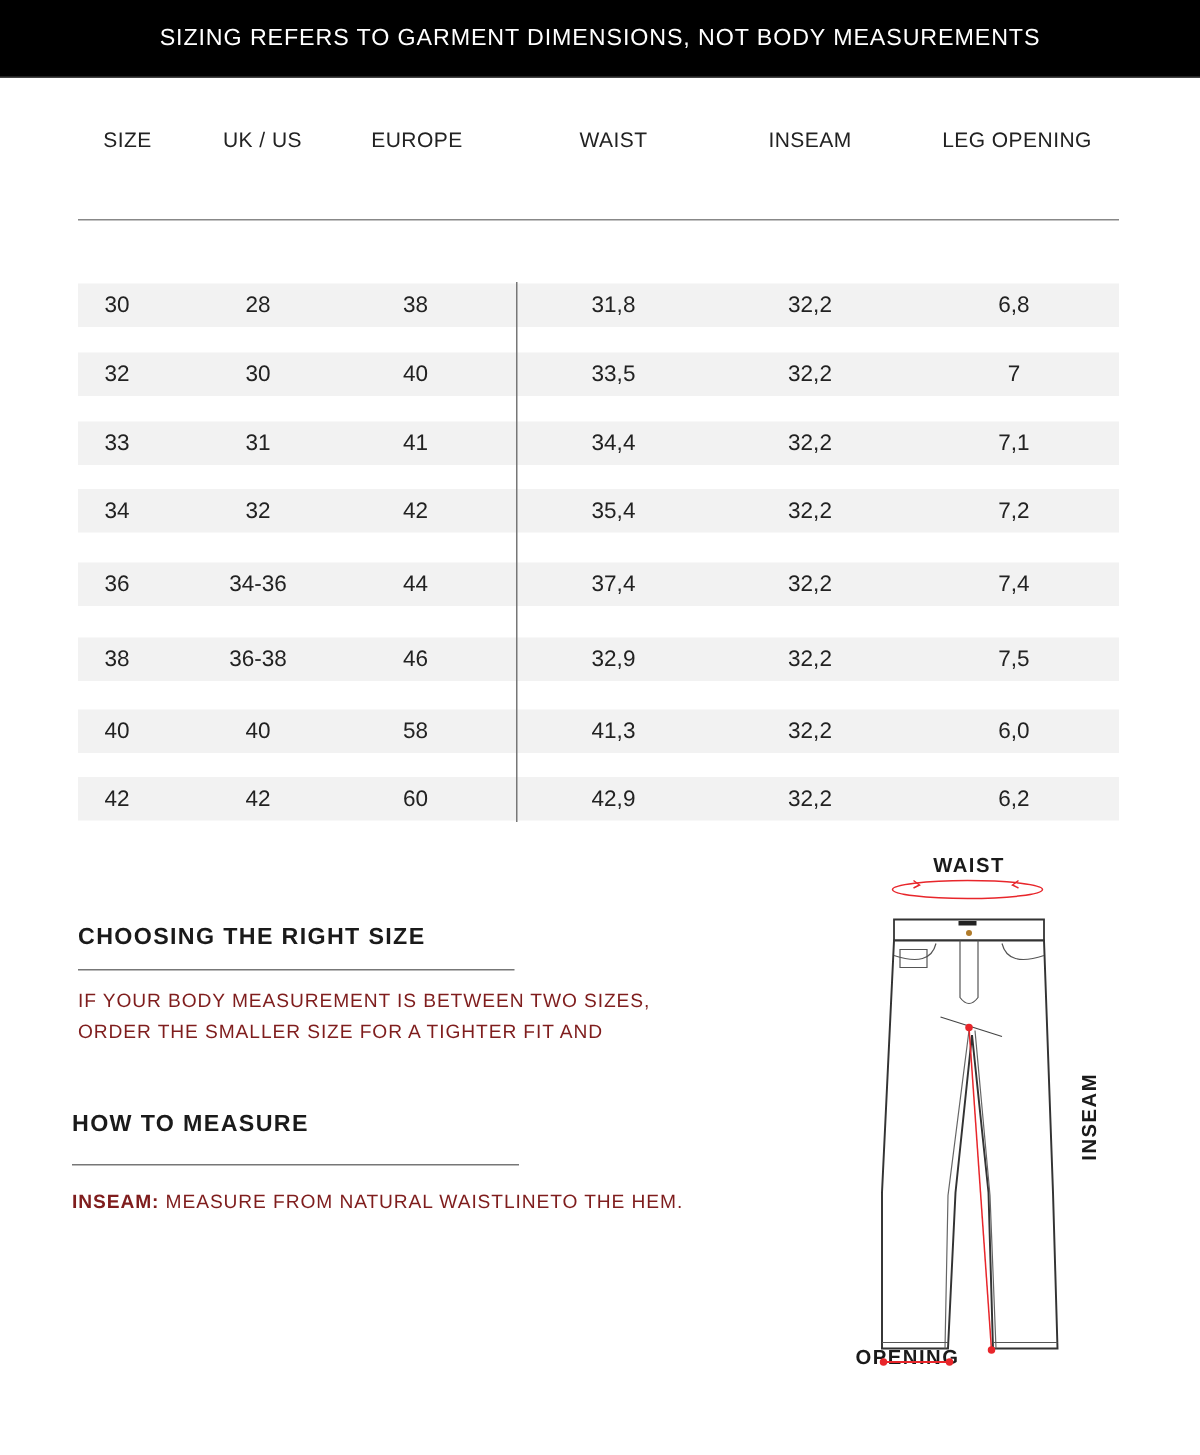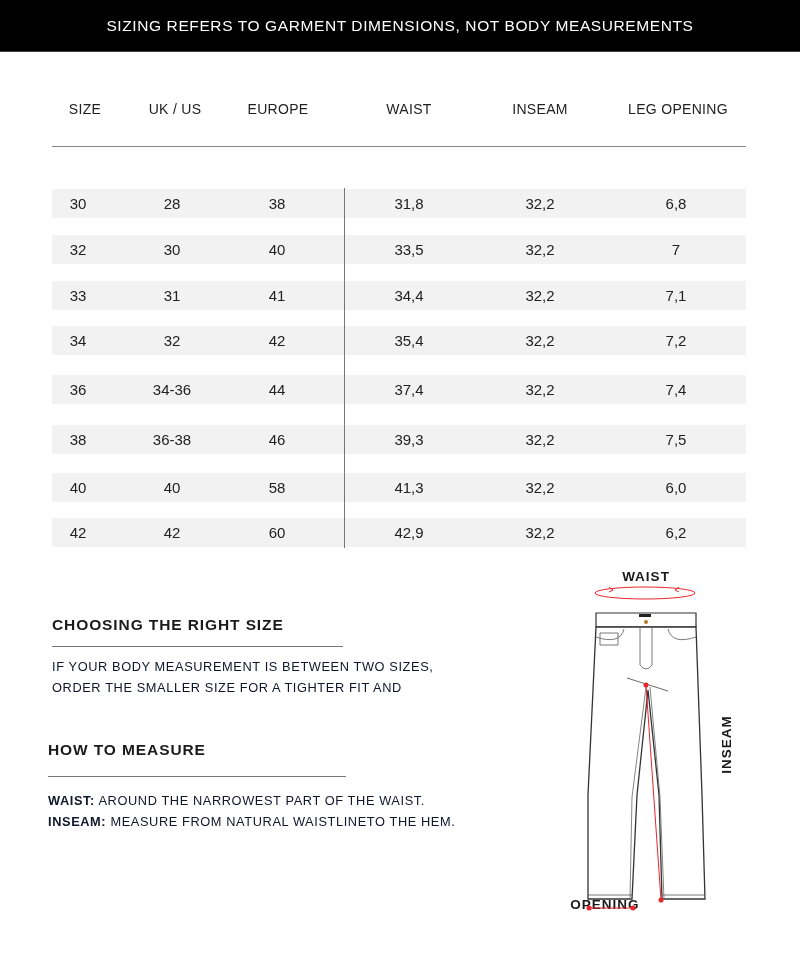--- a/index.html
+++ b/index.html
@@ -7,37 +7,37 @@
     width: 800px; height: 970px; background: #ffffff; position: relative; overflow: hidden;
     font-family: "Liberation Sans", "DejaVu Sans", sans-serif; color: #222;
   }
   .banner {
     position: absolute; left: 0; top: 0; width: 800px; height: 51px; background: #000;
     border-bottom: 1px solid #444;
     display: flex; align-items: center; justify-content: center;
     color: #fff; font-size: 15.5px; letter-spacing: 0.6px;
   }
   .col-header {
-    position: absolute; top: 101px; font-size: 14px; color: #222; letter-spacing: 0.3px;
+    position: absolute; top: 85px; font-size: 14px; color: #222; letter-spacing: 0.3px;
     transform: translateX(-50%); white-space: nowrap;
   }
   .header-rule { position: absolute; left: 52px; top: 146px; width: 694px; height: 1px; background: #888; }
   .row {
     position: absolute; left: 52px; width: 694px; height: 29px; background: #f2f2f2;
   }
   .cell {
     position: absolute; top: 0; height: 29px; line-height: 29px; font-size: 15px; color: #222;
     transform: translateX(-50%); white-space: nowrap;
   }
   .vdivider { position: absolute; left: 344px; top: 188px; width: 1px; height: 360px; background: #777; }
   .section-title {
     position: absolute; font-size: 15.5px; font-weight: bold; letter-spacing: 0.9px; color: #1a1a1a;
   }
   .section-rule { position: absolute; height: 1px; background: #777; }
-  .para { position: absolute; font-size: 12.8px; letter-spacing: 0.6px; color: #0f172a; line-height: 20.5px; }
+  .para { position: absolute; font-size: 12.8px; letter-spacing: 0.6px; color: #7f1d1d; line-height: 20.5px; }
   .para b { font-weight: bold; }
   .diagram { position: absolute; left: 560px; top: 565px; width: 180px; height: 355px; }
   .diag-label { position: absolute; font-size: 13.5px; font-weight: bold; letter-spacing: 1px; color: #1a1a1a; text-align:center; }
 </style>
 </head>
 <body>
 
 <div class="banner">
   <span>SIZING REFERS TO GARMENT DIMENSIONS, NOT BODY MEASUREMENTS</span>
 </div>
@@ -88,21 +88,21 @@
     <span class="cell" style="left:120px">34-36</span>
     <span class="cell" style="left:225px">44</span>
     <span class="cell" style="left:357px">37,4</span>
     <span class="cell" style="left:488px">32,2</span>
     <span class="cell" style="left:624px">7,4</span>
   </div>
   <div class="row" style="top:425px">
     <span class="cell" style="left:26px">38</span>
     <span class="cell" style="left:120px">36-38</span>
     <span class="cell" style="left:225px">46</span>
-    <span class="cell" style="left:357px">39,3</span>
+    <span class="cell" style="left:357px">32,9</span>
     <span class="cell" style="left:488px">32,2</span>
     <span class="cell" style="left:624px">7,5</span>
   </div>
   <div class="row" style="top:473px">
     <span class="cell" style="left:26px">40</span>
     <span class="cell" style="left:120px">40</span>
     <span class="cell" style="left:225px">58</span>
     <span class="cell" style="left:357px">41,3</span>
     <span class="cell" style="left:488px">32,2</span>
     <span class="cell" style="left:624px">6,0</span>
@@ -125,21 +125,20 @@
   <div class="para" style="left:52px; top:657px">
     <div>IF YOUR BODY MEASUREMENT IS BETWEEN TWO SIZES,</div>
     <div>ORDER THE SMALLER SIZE FOR A TIGHTER FIT AND</div>
   </div>
 </div>
 
 <div>
   <div class="section-title" style="left:48px; top:741px">HOW TO MEASURE</div>
   <div class="section-rule" style="left:48px; top:776px; width:298px"></div>
   <div class="para" style="left:48px; top:791px">
-    <div><b>WAIST:</b><span> AROUND THE NARROWEST PART OF THE WAIST.</span></div>
     <div><b>INSEAM:</b><span> MEASURE FROM NATURAL WAISTLINETO THE HEM.</span></div>
   </div>
 </div>
 
 <div class="diagram">
   <div class="diag-label" style="left:60px; top:4px; width:52px">WAIST</div>
   <div class="diag-label" style="left:126px; top:172px; width:80px; transform: rotate(-90deg); transform-origin: center;">INSEAM</div>
   <div class="diag-label" style="left:10px; top:314px; width:70px; line-height:17px">
     <div>LEG</div>
     <div>OPENING</div>

